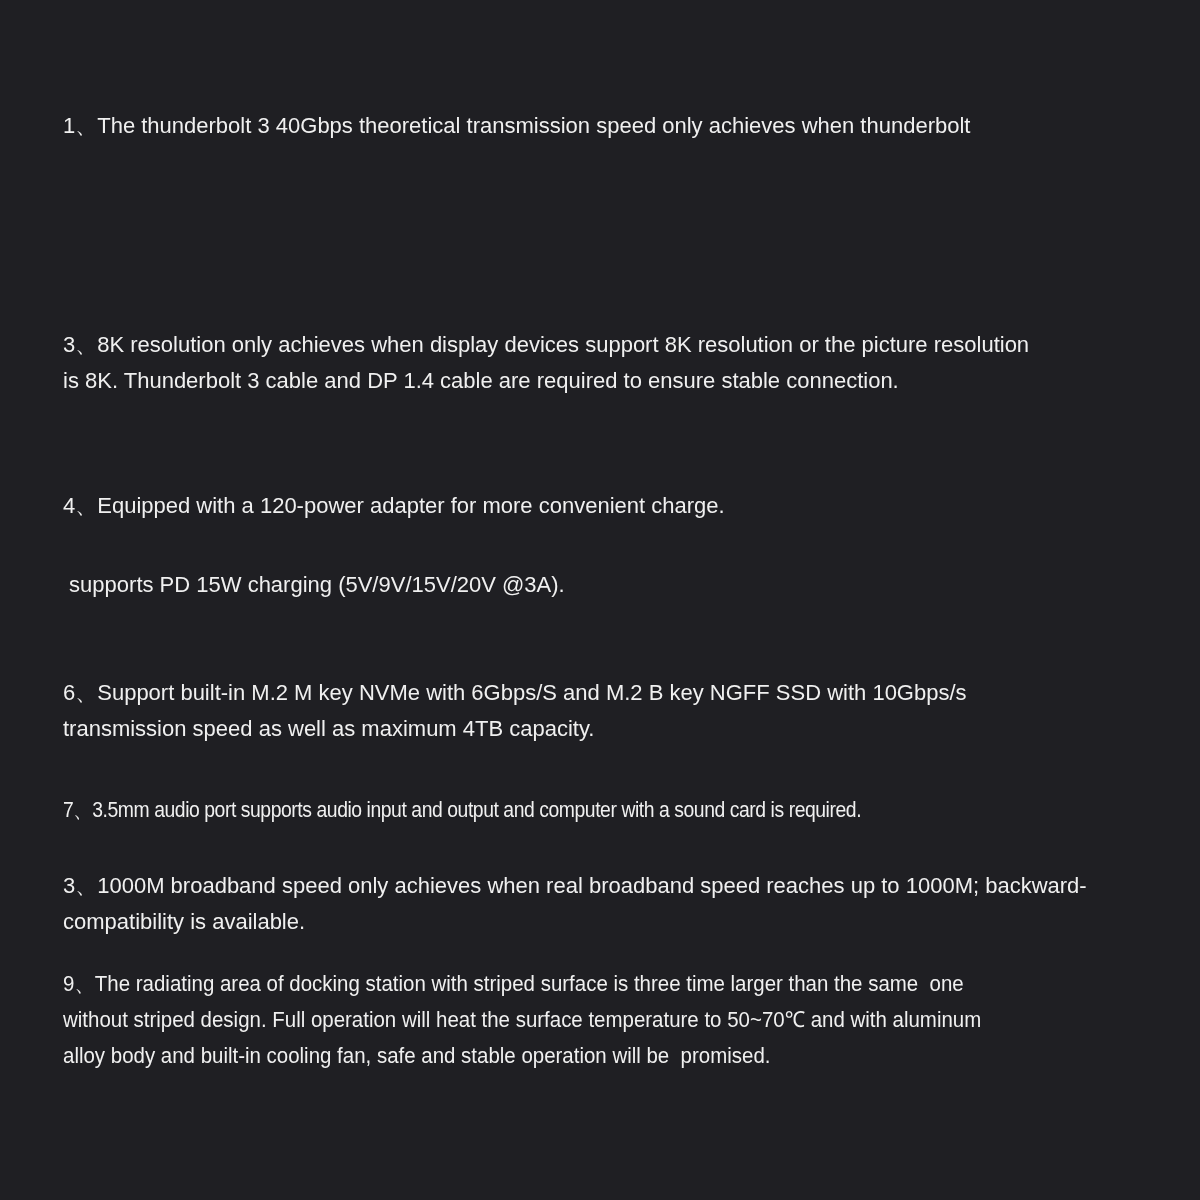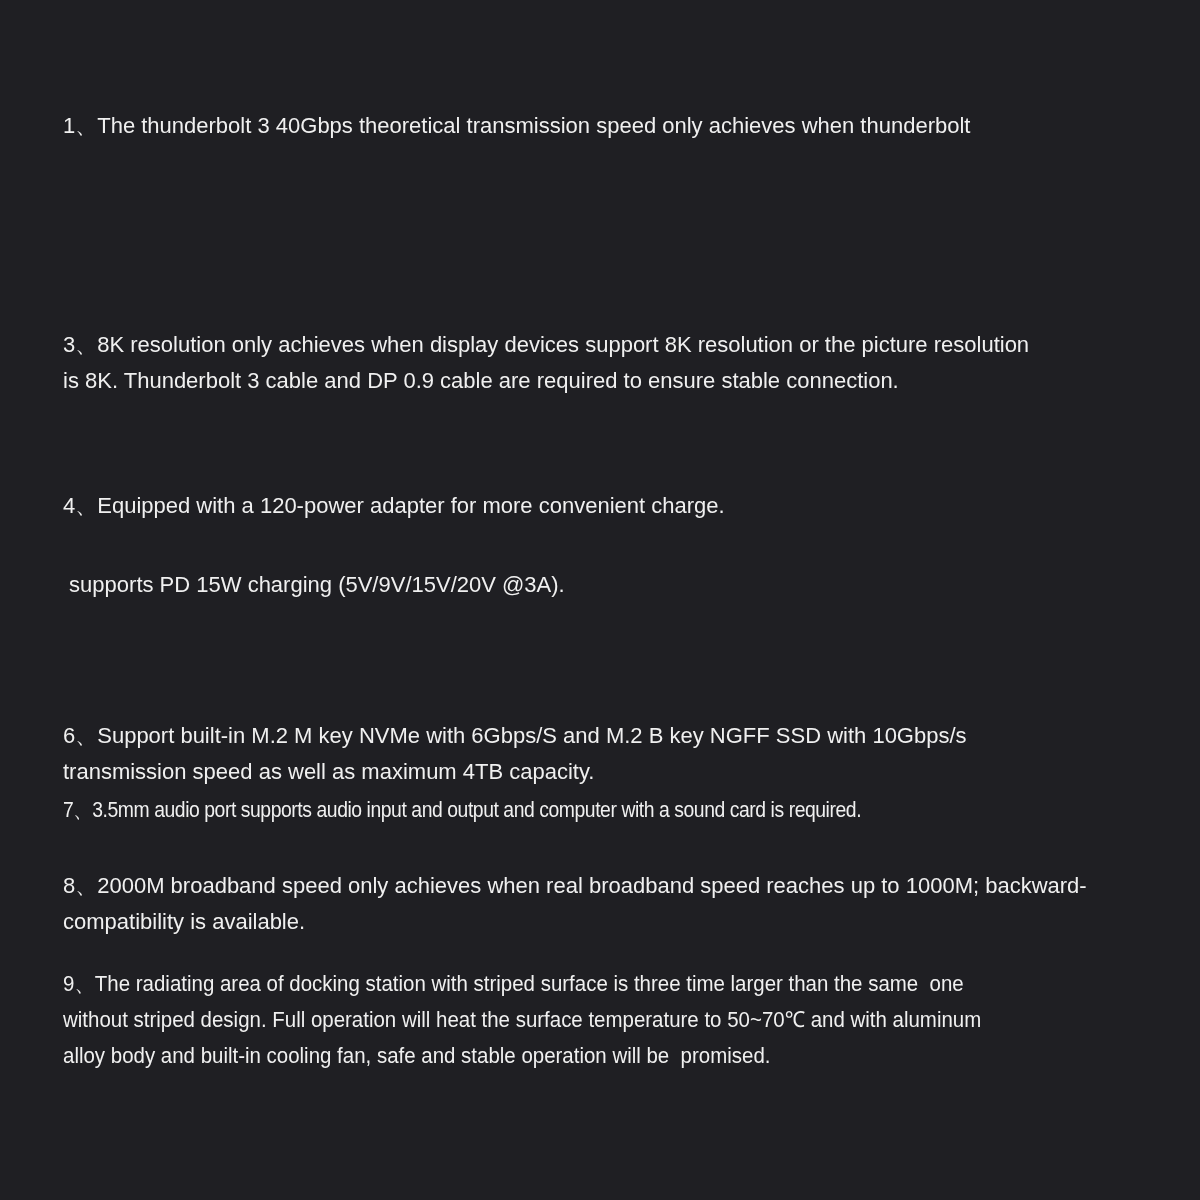--- a/index.html
+++ b/index.html
@@ -12,36 +12,36 @@
 </head>
 <body>
 
 <div class="p" style="top:108px">
   <div>1、The thunderbolt 3 40Gbps theoretical transmission speed only achieves when thunderbolt</div>
 </div>
 <div class="p" style="top:206px">
 </div>
 <div class="p" style="top:327px">
   <div>3、8K resolution only achieves when display devices support 8K resolution or the picture resolution</div>
-  <div>is 8K. Thunderbolt 3 cable and DP 0.9 cable are required to ensure stable connection.</div>
+  <div>is 8K. Thunderbolt 3 cable and DP 1.4 cable are required to ensure stable connection.</div>
 </div>
 <div class="p" style="top:488px">
   <div>4、Equipped with a 120-power adapter for more convenient charge.</div>
 </div>
 <div class="p" style="top:567px">
   <div style="white-space:pre"> supports PD 15W charging (5V/9V/15V/20V @3A).</div>
 </div>
-<div class="p" style="top:718px">
+<div class="p" style="top:675px">
   <div>6、Support built-in M.2 M key NVMe with 6Gbps/S and M.2 B key NGFF SSD with 10Gbps/s</div>
   <div>transmission speed as well as maximum 4TB capacity.</div>
 </div>
 <div class="p" style="top:792px">
   <div class="cond">7、3.5mm audio port supports audio input and output and computer with a sound card is required.</div>
 </div>
 <div class="p" style="top:868px">
-  <div>8、2000M broadband speed only achieves when real broadband speed reaches up to 1000M; backward-</div>
+  <div>3、1000M broadband speed only achieves when real broadband speed reaches up to 1000M; backward-</div>
   <div>compatibility is available.</div>
 </div>
 <div class="p cond9" style="top:966px">
   <div style="white-space:pre">9、The radiating area of docking station with striped surface is three time larger than the same  one</div>
   <div>without striped design. Full operation will heat the surface temperature to 50~70℃ and with aluminum</div>
   <div style="white-space:pre">alloy body and built-in cooling fan, safe and stable operation will be  promised.</div>
 </div>
 
 </body></html>

